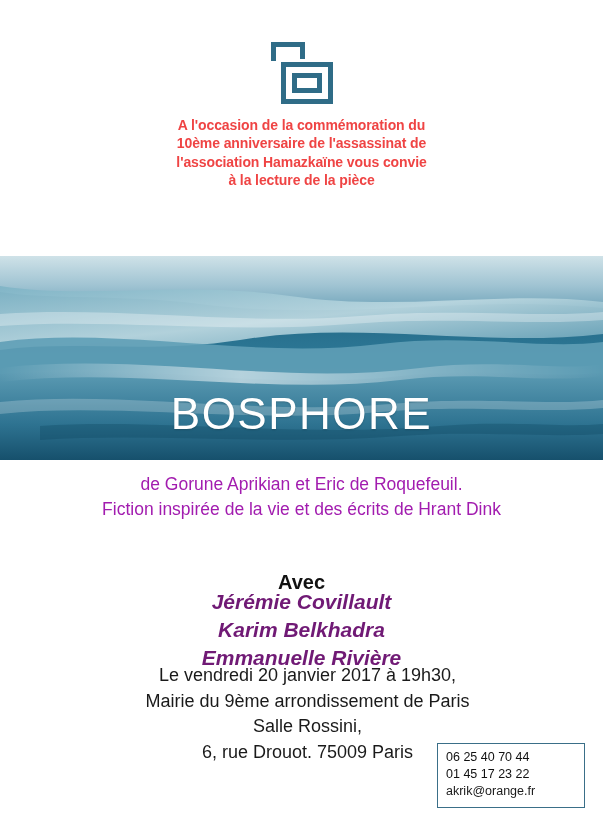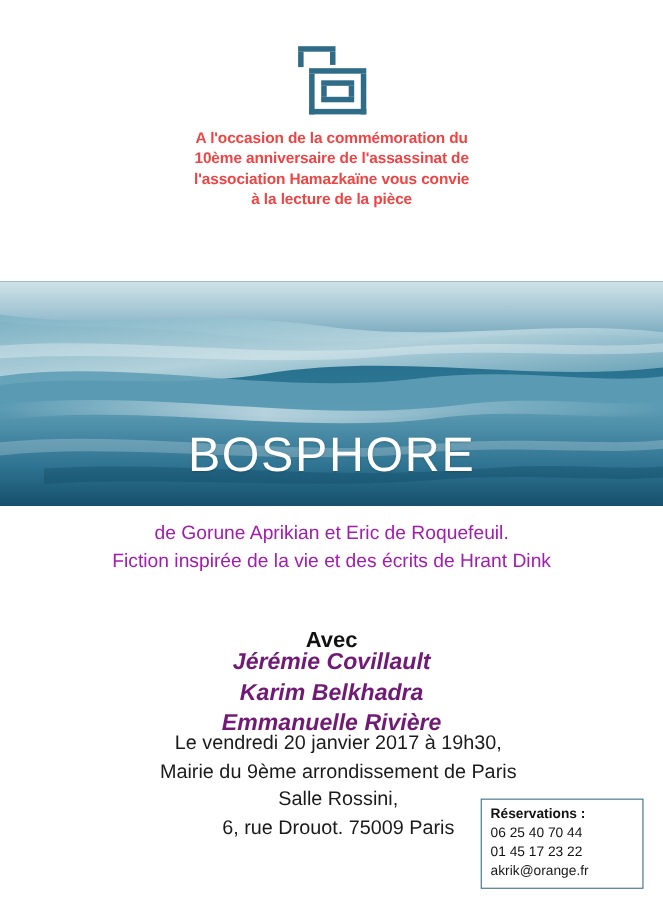--- a/index.html
+++ b/index.html
@@ -250,19 +250,18 @@
   </div>
 
   <div class="details">
     <span class="dl">Le vendredi 20 janvier 2017 à 19h30,</span>
     <span class="dl">Mairie du 9ème arrondissement de Paris</span>
     <span class="dl">Salle Rossini,</span>
     <span class="dl">6, rue Drouot. 75009 Paris</span>
   </div>
 
   <div class="reservations">
-    <span class="res-title">Réservations :</span>
     <span class="res-line">06 25 40 70 44</span>
     <span class="res-line">01 45 17 23 22</span>
     <span class="res-mail">akrik@orange.fr</span>
   </div>
 
 </div>
 
 </body></html>

